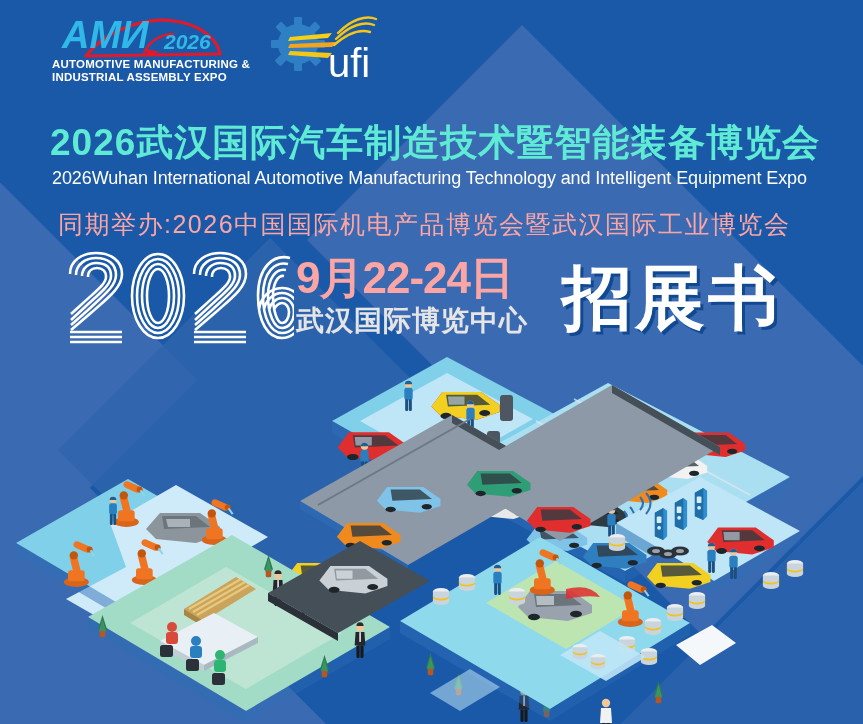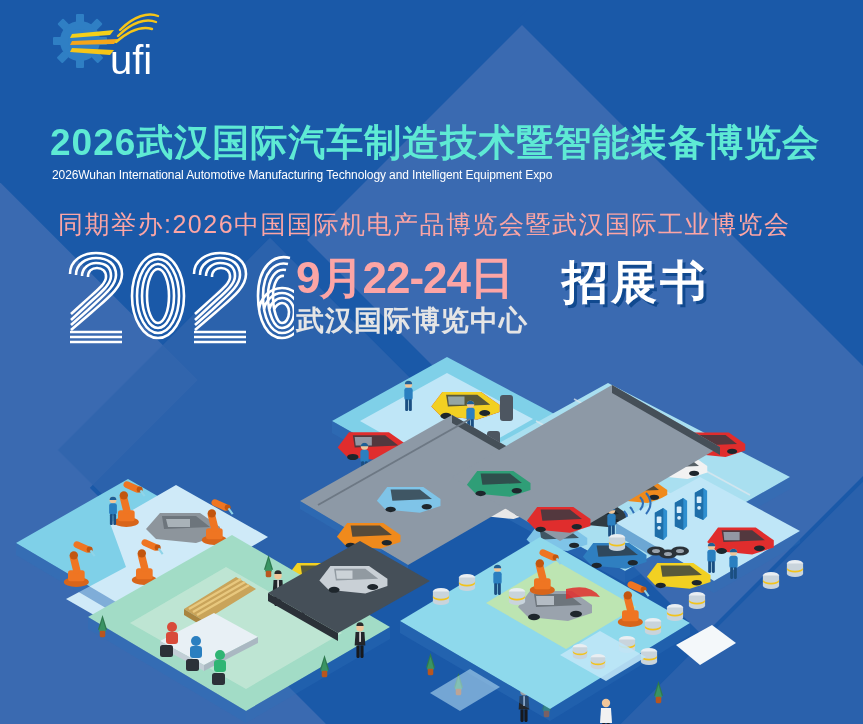--- a/index.html
+++ b/index.html
@@ -73,21 +73,21 @@
   .title-cn {
     position:absolute; top:118px; left:50px;
     width:790px;
     font-size:37px; font-weight:bold; color:#5eead4;
     letter-spacing:1.0px; white-space:nowrap;
     z-index:6;
   }
   .title-en {
     position:absolute; top:168px; left:52px;
     width:800px;
-    font-size:12px; color:#ffffff; white-space:nowrap;
+    font-size:18px; color:#ffffff; white-space:nowrap;
     letter-spacing:-0.1px;
     z-index:6;
   }
   .subtitle-cn {
     position:absolute; top:208px; left:58px;
     font-size:25px; font-weight:normal; color:#fca5a5;
     letter-spacing:1.5px; white-space:nowrap;
     z-index:6;
   }
 
@@ -98,21 +98,21 @@
   .date-line1 {
     font-size:44px; font-weight:bold; color:#fca5a5;
     letter-spacing:-1px; line-height:1.0; white-space:nowrap;
   }
   .date-line2 {
     font-size:28px; font-weight:bold; color:#e5e5e5;
     letter-spacing:1px; line-height:1.5; white-space:nowrap;
   }
   .book-wrap {
     position:absolute; left:562px; top:6px;
-    font-size:46px; font-weight:bold; color:#ffffff;
+    font-size:70px; font-weight:bold; color:#ffffff;
     letter-spacing:3px; white-space:nowrap;
     text-shadow:3px 3px 0 #10498f;
   }
 
   
   .illus { position:absolute; left:0; top:355px; width:863px; height:369px; z-index:5; }
 
   
   .sr { position:absolute; width:1px; height:1px; overflow:hidden; clip:rect(0 0 0 0); }
 </style>
@@ -125,20 +125,38 @@
     <div class="wedge-l"></div>
     <div class="wedge-tr"></div>
     <div class="wedge-tr2"></div>
     <div class="wedge-mid"></div>
     <div class="wedge-bl"></div>
     <div class="wedge-br"></div>
   </div>
 
   <div class="logo-row">
 
+    <div class="amia-logo">
+      <svg width="182" height="78" viewBox="0 0 182 78">
+
+        <path d="M38 48 C 62 18, 104 8, 132 14 C 156 19, 170 33, 172 46" fill="none" stroke="#e01a2b" stroke-width="3.2" stroke-linecap="round"></path>
+        <path d="M38 48 L 172 46" fill="none" stroke="#e01a2b" stroke-width="3.2" stroke-linecap="round"></path>
+        <path d="M96 46 C 100 34, 112 26, 126 26" fill="none" stroke="#e01a2b" stroke-width="2.6"></path>
+
+        <path d="M99 41 L 112 44 L 99 48 Z" fill="#e01a2b"></path>
+
+        <text x="14" y="40" font-family="'Liberation Sans',sans-serif" font-size="38" font-weight="bold" font-style="italic" fill="#2fb8e8">AMИ</text>
+
+        <text x="116" y="41" font-family="'Liberation Sans',sans-serif" font-size="21" font-weight="bold" font-style="italic" fill="#2fb8e8">2026</text>
+      </svg>
+      <div style="position:absolute;left:4px;top:50px;line-height:13px;">
+        <div style="font-size:11.5px;font-weight:bold;color:#fff;letter-spacing:.2px;white-space:nowrap;">AUTOMOTIVE  MANUFACTURING &amp;</div>
+        <div style="font-size:11.5px;font-weight:bold;color:#fff;letter-spacing:.2px;white-space:nowrap;">INDUSTRIAL  ASSEMBLY  EXPO</div>
+      </div>
+    </div>
 
     <div class="ufi-logo">
       <svg width="124" height="72" viewBox="0 0 124 72">
 
         <g>
           <circle cx="32" cy="33" r="20" fill="#2f7fc4"></circle>
           <g fill="#2f7fc4">
             <rect x="28" y="6" width="8" height="9" rx="1"></rect>
             <rect x="28" y="51" width="8" height="9" rx="1"></rect>
             <rect x="5" y="29" width="9" height="8" rx="1"></rect>

